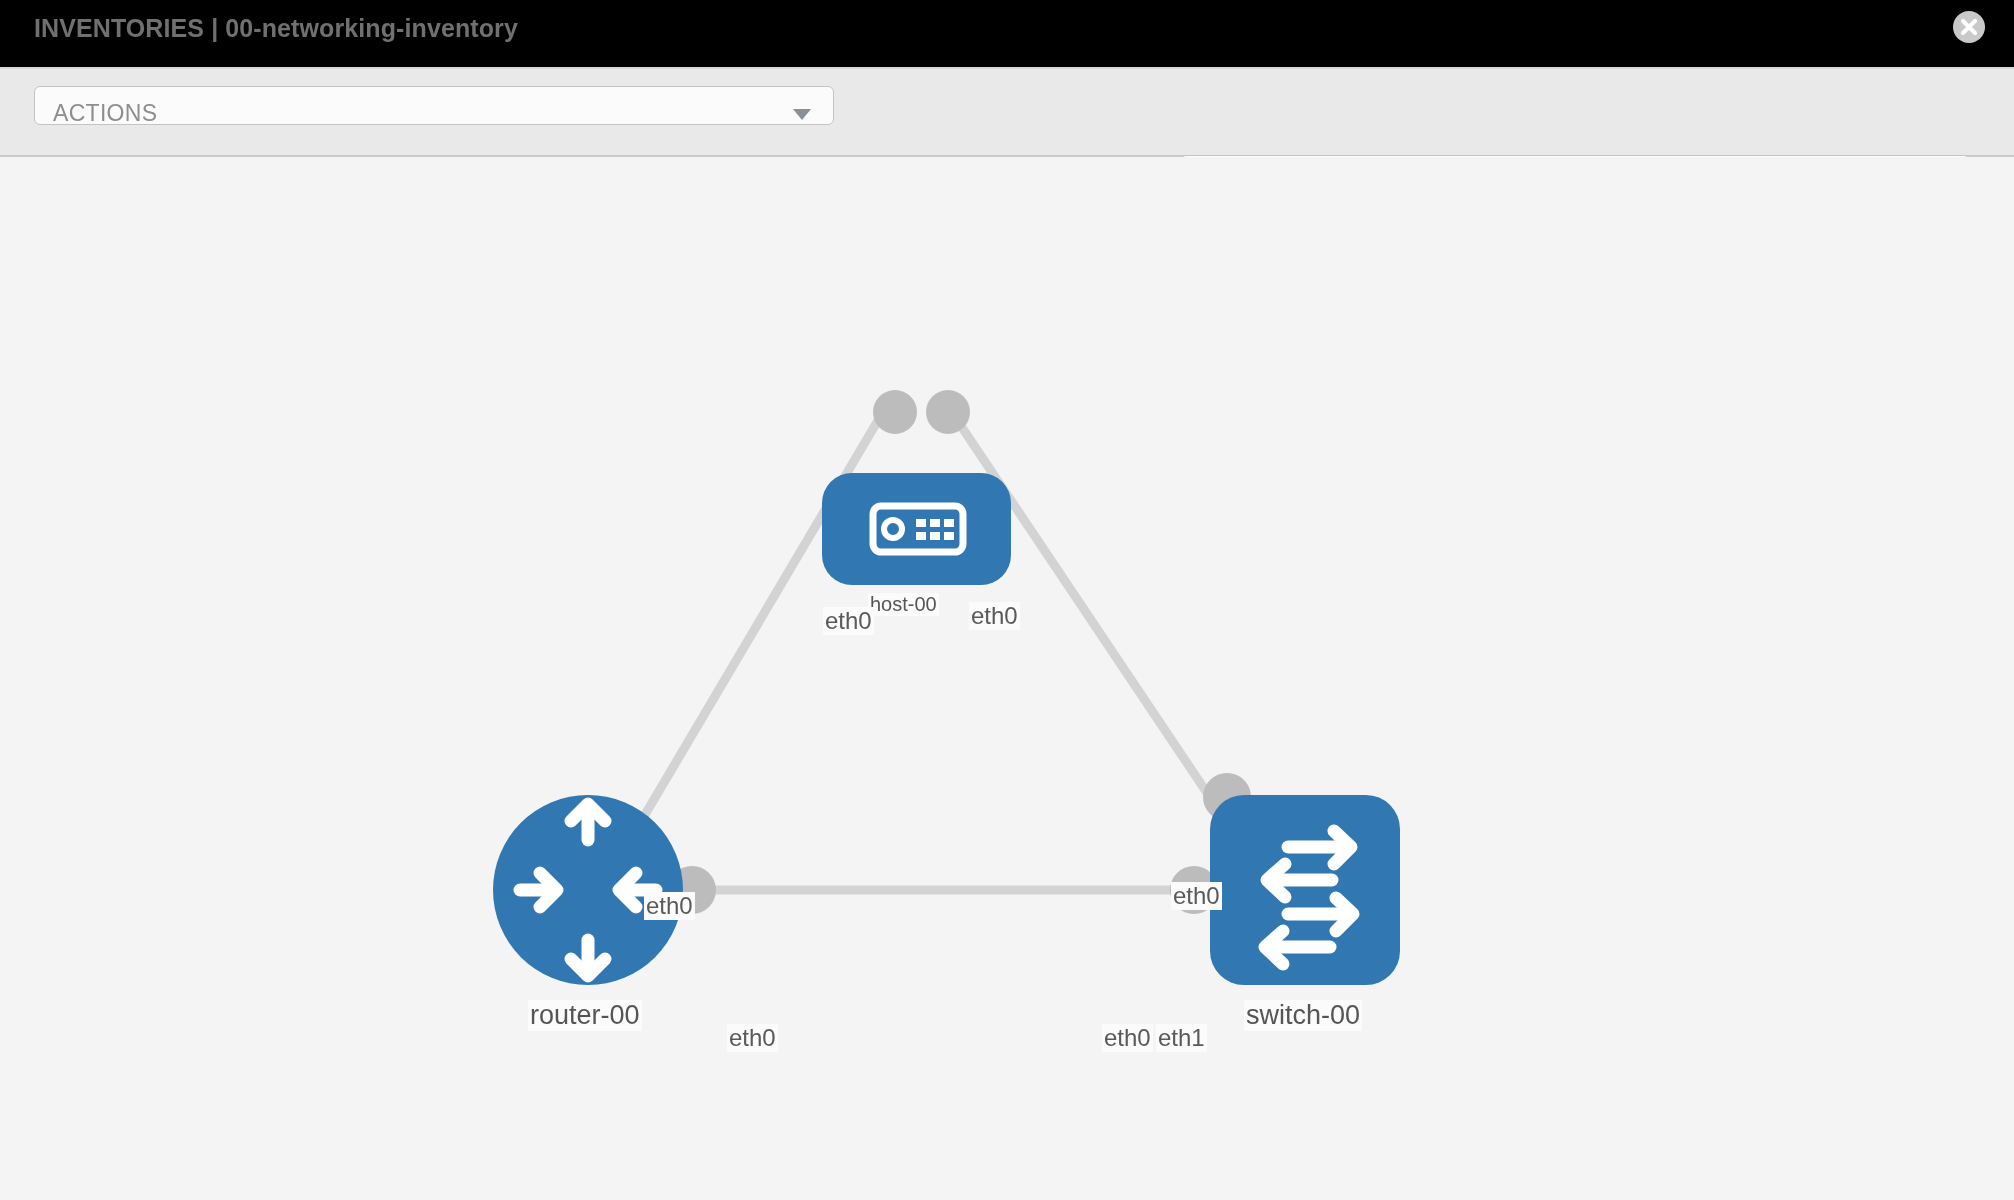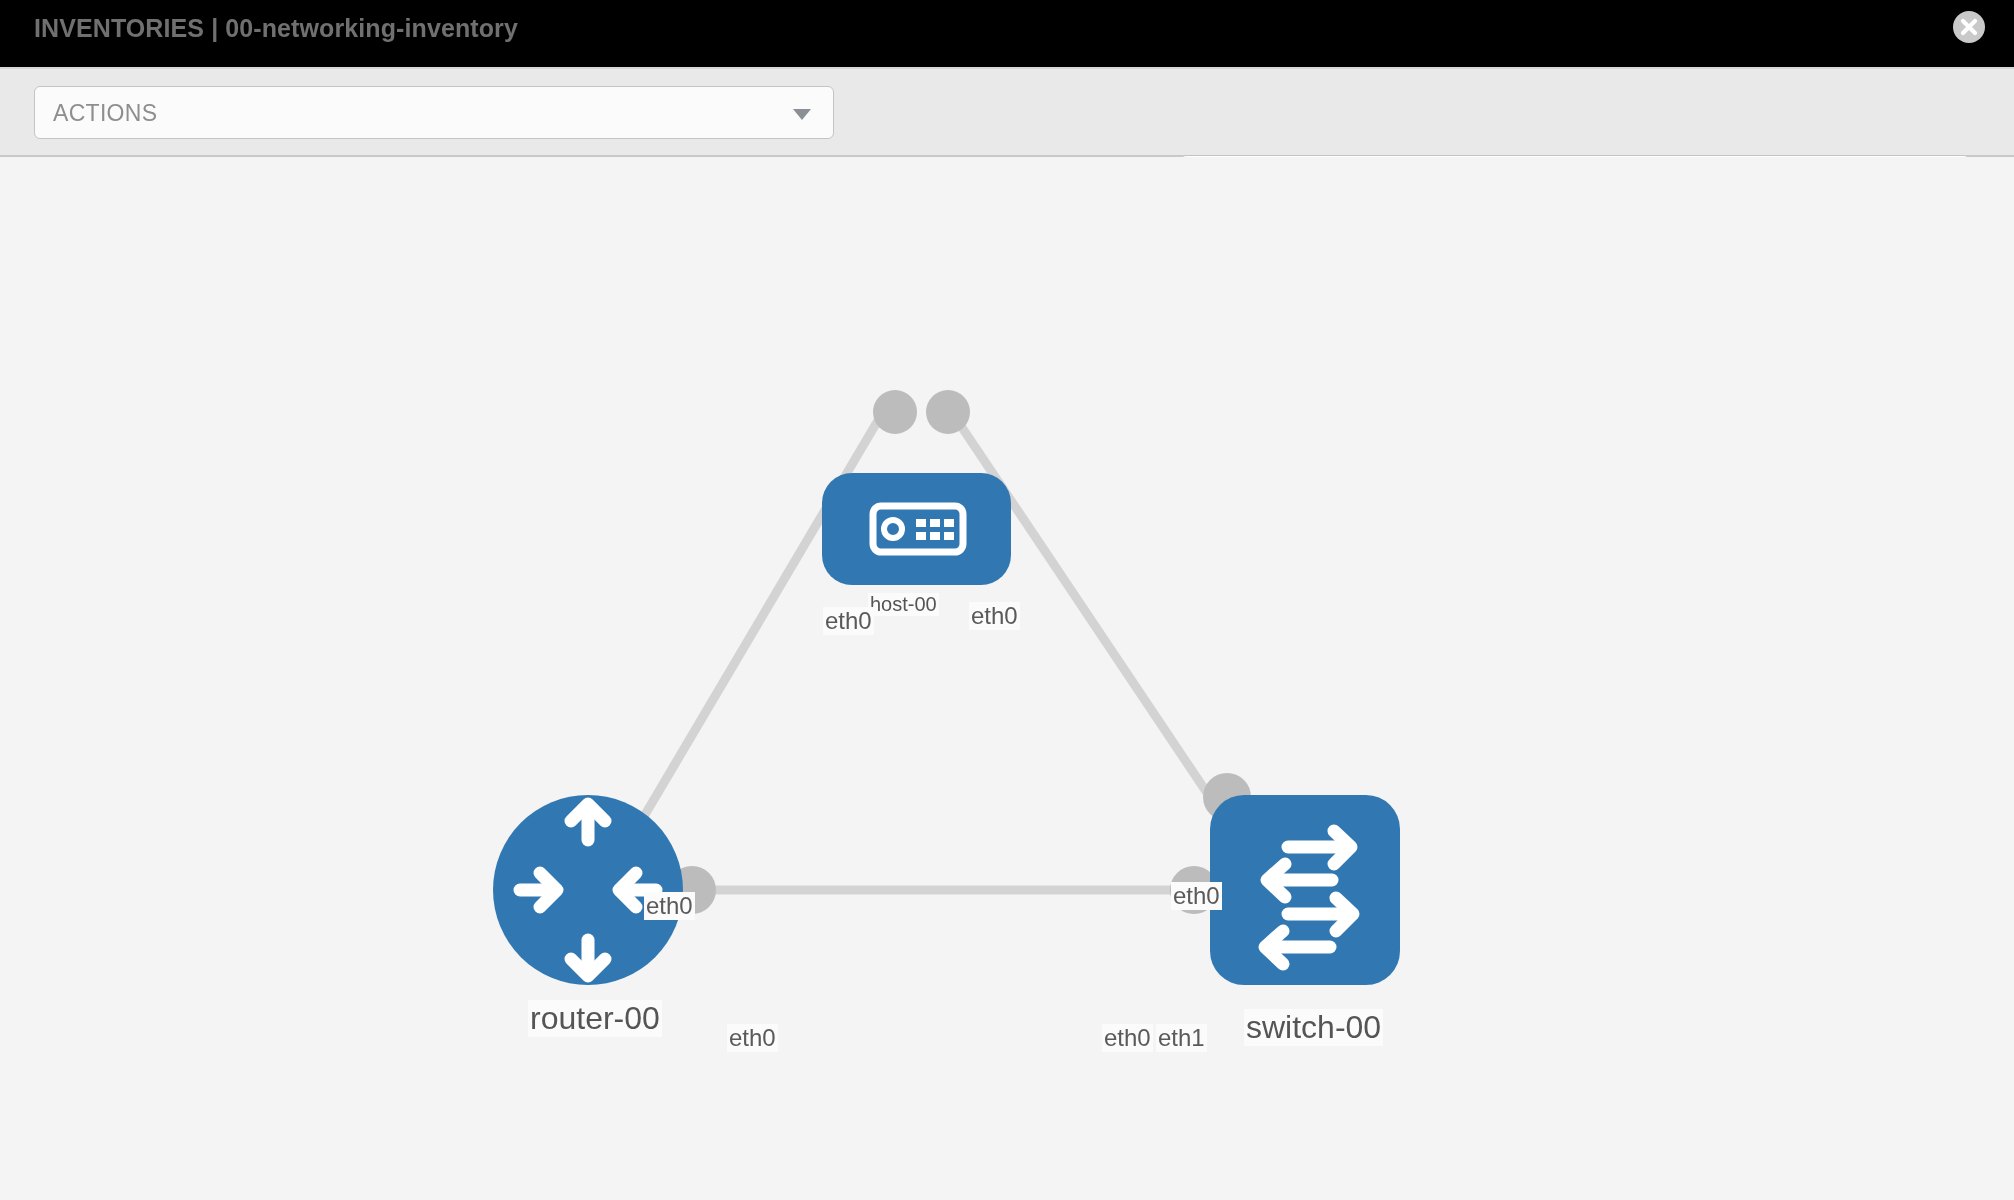--- a/index.html
+++ b/index.html
@@ -44,21 +44,21 @@
     left: 0; top: 69px;
     width: 2014px;
     height: 88px;
     background: #e9e9e9;
     border-bottom: 2px solid #c9c9c9;
     box-sizing: border-box;
   }
   .actions-select {
     position: absolute;
     left: 34px; top: 17px;
-    width: 800px; height: 53px;
+    width: 800px; height: 39px;
     background: #fbfbfb;
     border: 1px solid #c4c4c4;
     border-radius: 6px;
     box-sizing: border-box;
     cursor: pointer;
   }
   .actions-label {
     position: absolute;
     left: 18px; top: 13px;
     font-size: 23px;
@@ -112,21 +112,21 @@
   }
   .topology-svg {
     position: absolute;
     left: 0; top: 0;
     width: 2014px;
     height: 1043px;
   }
 
   .node-label {
     position: absolute;
-    font-size: 32px;
+    font-size: 27px;
     color: #555555;
     background: #fbfbfb;
     white-space: nowrap;
     padding: 0 2px;
   }
   .iface-label {
     position: absolute;
     font-size: 24px;
     color: #5a5a5a;
     background: #fbfbfb;
@@ -242,21 +242,21 @@
         <polyline points="1336,741 1353,757 1336,774"></polyline>
 
         <line x1="1330" y1="790" x2="1266" y2="790"></line>
         <polyline points="1283,774 1265,790 1283,807"></polyline>
       </g>
     </g>
   </svg>
 
   <div class="node-label" style="left:868px; top:436px; font-size:20px;">host-00</div>
   <div class="node-label" style="left:528px; top:843px;">router-00</div>
-  <div class="node-label" style="left:1244px; top:843px;margin-top:9px;">switch-00</div>
+  <div class="node-label" style="left:1244px; top:843px;">switch-00</div>
 
   <div class="iface-label" style="left:823px; top:450px;">eth0</div>
   <div class="iface-label" style="left:969px; top:445px;">eth0</div>
   <div class="iface-label" style="left:644px; top:735px;">eth0</div>
   <div class="iface-label" style="left:1171px; top:725px;">eth0</div>
   <div class="iface-label" style="left:727px; top:867px;">eth0</div>
   <div class="iface-label" style="left:1102px; top:867px;">eth0</div>
   <div class="iface-label" style="left:1124px; top:867px;margin-left:32px;">eth1</div>
 
 </div>

